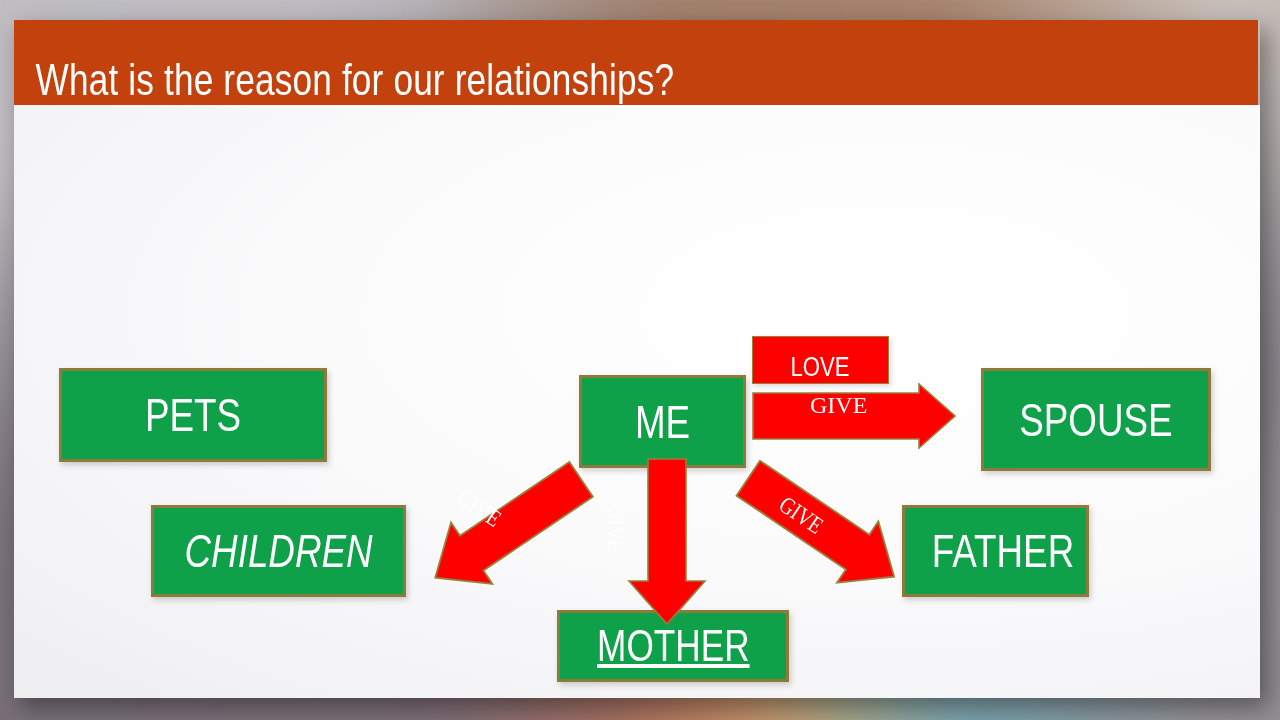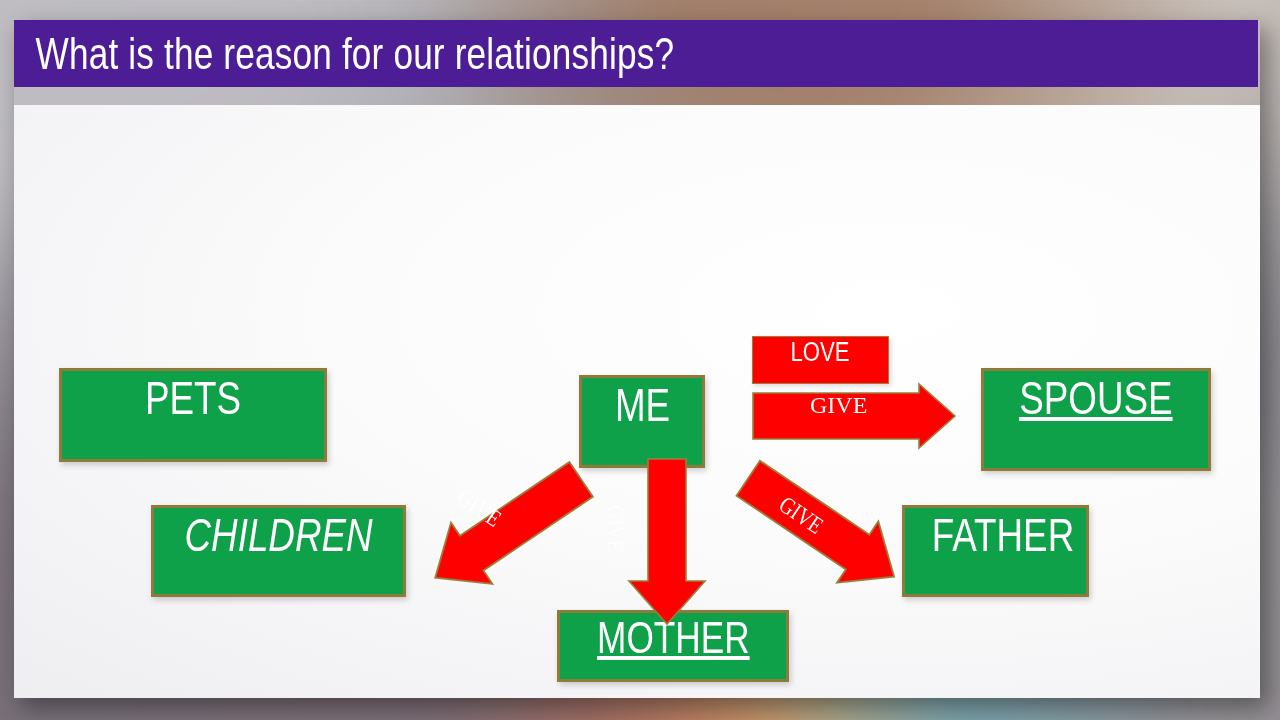--- a/index.html
+++ b/index.html
@@ -30,58 +30,58 @@
   #slide {
     position:absolute; left:14px; top:20px; width:1246px; height:678px;
     box-shadow: 7px 9px 22px rgba(0,0,0,.40);
   }
   #slide-body{
     position:absolute; left:0; top:85px; width:1246px; height:593px;
     background:
       radial-gradient(ellipse at 70% 35%, #ffffff 0%, #fbfbfc 45%, #f3f3f5 80%, #eeeef1 100%);
   }
   #title-bar{
-    position:absolute; left:0; top:0; width:1244px; height:67px;
-    background:#4c1d95;
-    display:flex; align-items:center;
+    position:absolute; left:0; top:0; width:1244px; height:85px;
+    background:#c2410c;
+    display:flex; align-items:flex-end;
   }
   #title-text{
     color:#fff; font-size:44px; letter-spacing:.2px;
     padding-left:27px; white-space:nowrap;
     transform: scaleX(.80); transform-origin:left center;
     font-weight:400;
   }
 
   
   .node{
     position:absolute;
     background:#0FA04A;
     border:3px solid #8e7a3a;
-    display:flex; align-items:flex-start; justify-content:center;
+    display:flex; align-items:center; justify-content:center;
     color:#ffffff;
     box-shadow: 2px 3px 6px rgba(0,0,0,.18);
   }
   .node span{
     transform: scaleX(.80);
     white-space:nowrap;
     font-weight:400;
   }
 
   #node-pets     { left:45px;  top:263px; width:268px; height:94px;  font-size:46px; }
-  #node-me       { left:565px; top:270px; width:126px; height:93px;  font-size:46px; }
-  #node-spouse   { left:967px; top:263px; width:230px; height:103px; font-size:46px;text-decoration:underline; }
+  #node-me       { left:565px; top:270px; width:167px; height:93px;  font-size:46px; }
+  #node-spouse   { left:967px; top:263px; width:230px; height:103px; font-size:46px; }
   #node-children { left:137px; top:400px; width:255px; height:92px;  font-size:46px;font-style:italic; }
   #node-father   { left:888px; top:400px; width:187px; height:92px;  font-size:46px;padding-left:15px; }
   #node-mother   { left:543px; top:505px; width:232px; height:72px;  font-size:44px;text-decoration:underline; }
 
   
   .love-box{
     position:absolute; left:738px; top:231px; width:137px; height:48px;
     background:#FE0000; border:1px solid #9a7f3a;
-    display:flex; align-items:flex-start; justify-content:center;
+    display:flex; align-items:flex-end; justify-content:center;
     color:#fff; font-size:27px;
     box-shadow: 2px 2px 5px rgba(0,0,0,.15);
   }
   .love-box span{ transform:scaleX(.82); white-space:nowrap; }
 
   .arrow-wrap{ position:absolute;font-family:Liberation Serif, serif; }
   .arrow-wrap svg{ display:block; overflow:visible; }
   .arrow-label{
     position:absolute; color:#fff; white-space:nowrap;
     pointer-events:none; font-size:24px;

